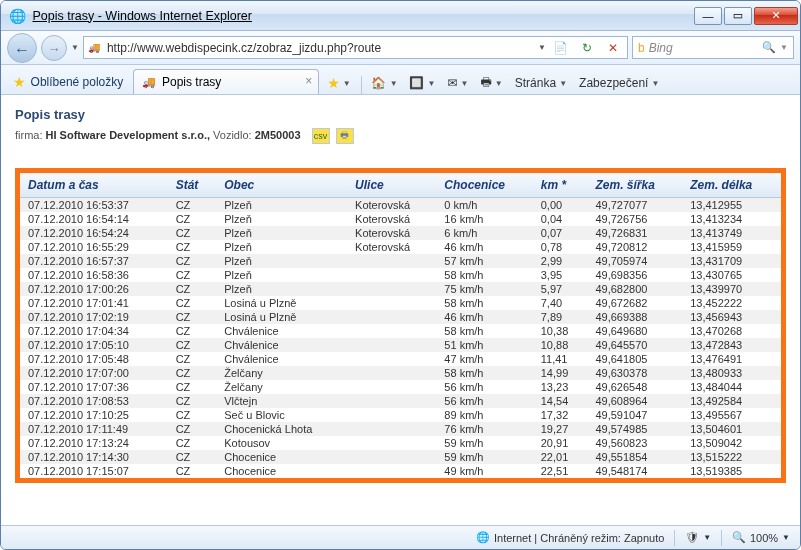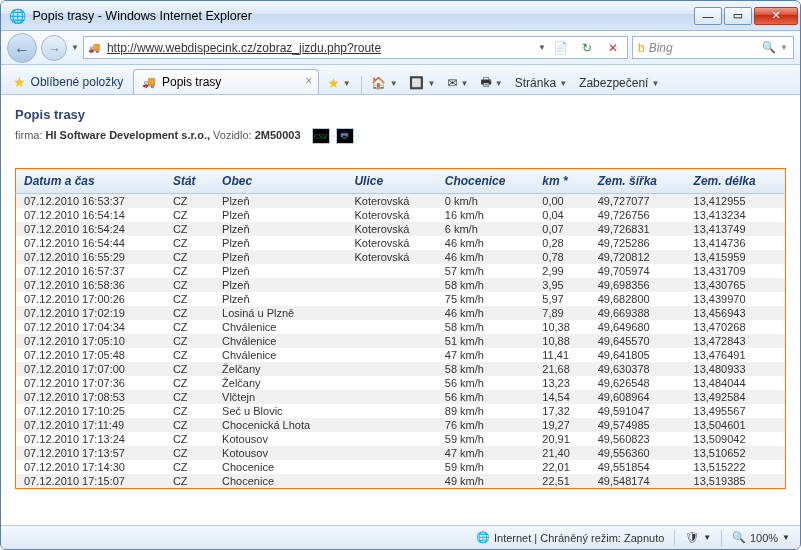--- a/index.html
+++ b/index.html
@@ -1,54 +1,54 @@
 <!DOCTYPE html>
 <html><head>
 <meta charset="utf-8">
 <style>
 * { margin: 0; padding: 0; box-sizing: border-box; }
 body { font-family: "Segoe UI", Tahoma, sans-serif; font-size: 12px; background: #fff; width: 801px; height: 550px; overflow: hidden; border: 1px solid #5a7fa8; border-radius: 6px; display: flex; flex-direction: column; }
 
 
 .titlebar { height: 30px; background: linear-gradient(#f3f8fe, #dbe8f6 45%, #c7dbf1 46%, #d9e7f7); display: flex; align-items: center; padding: 0 2px 0 8px; gap: 6px; border-bottom: 1px solid #9fb8d3; }
-.titlebar .title { flex: 1; color: #000; font-size: 12.5px; }
+.titlebar .title { flex: 1; color: #000; font-size: 12.5px; text-decoration: underline; }
 .winbtns { display: flex; gap: 2px; margin-left: auto; }
 .winbtn { width: 28px; height: 18px; border: 1px solid #7a95b3; border-radius: 2px; background: linear-gradient(#f5faff,#d7e7f6); display: flex; align-items: center; justify-content: center; font-size: 11px; }
 .winbtn.close { width: 44px; background: linear-gradient(#f19f90,#d94c34 45%,#c62d13 46%,#e8644b); color:#fff; border-color:#a83f2d; }
 
 
 .navbar { height: 34px; background: linear-gradient(#f8fbfe,#e8f1fb); border-bottom: 1px solid #b5c9df; display:flex; align-items:center; gap:4px; padding:0 6px; }
 .navbtn { width:26px; height:26px; border-radius:50%; background:linear-gradient(#e9f1fa,#c6d9ee); border:1px solid #9db8d4; display:flex; align-items:center; justify-content:center; color:#6b829c; font-size:13px; }
 .navbtn.big { width:30px; height:30px; background:linear-gradient(#d9e8f7,#adc8e4); color:#3a5a7d; font-size:16px; }
 .urlbox { flex:1; height:23px; border:1px solid #9db8d4; background:#fff; display:flex; align-items:center; padding:0 3px; gap:4px; }
-.urlbox input { flex:1; border:none; outline:none; font-size:12px; color:#333;text-decoration:underline; }
+.urlbox input { flex:1; border:none; outline:none; font-size:12px; color:#333; }
 .urlbox .favicon { width:16px; height:16px; background:#fff8; display:flex; align-items:center; justify-content:center; font-size:10px; }
 .iconbtn { width:22px; height:22px; display:flex; align-items:center; justify-content:center; border:1px solid transparent; border-radius:2px; font-size:12px; }
 .searchbox { width:162px; height:23px; border:1px solid #9db8d4; background:#fff; display:flex; align-items:center; padding:0 5px; gap:4px; color:#888; font-style:italic; }
 
 
 .favbar { height:30px; background:linear-gradient(#f3f8fe,#e4eef9); border-bottom:1px solid #b5c9df; display:flex; align-items:flex-end; gap:4px; padding:0 6px; }
 .favlink { display:flex; align-items:center; gap:5px; padding:4px 6px; color:#1a3c68; }
 .star { color:#f5c518; font-size:14px; }
 .tab { height:25px; background:linear-gradient(#fdfdfd,#eef4fb); border:1px solid #a7bcd3; border-bottom:none; border-radius:4px 4px 0 0; padding:0 28px 0 8px; display:flex; align-items:center; gap:6px; position:relative; min-width:186px; }
 .tab::after { content:"×"; position:absolute; right:6px; top:4px; color:#888; font-size:12px; }
 .toolbtn { height:22px; padding:0 4px; display:flex; align-items:center; gap:3px; font-size:12px; color:#333; }
 .toolbtn .dd { font-size:8px; color:#555; }
 .sep { width:1px; height:18px; background:#b5c9df; margin:0 2px; }
 
 
 .page { flex:1; overflow:auto; padding:8px 14px; background:#fff; }
 .ph1 { font-size:13px; font-weight:bold; color:#2e4a72; margin:4px 0 6px; }
 .pmeta { font-size:11px; color:#555; margin-bottom:6px; }
 .pmeta b { color:#333; }
 .icons-row { display:inline-flex; gap:6px; margin-left:8px; vertical-align:middle; }
-.smallicon { width:18px; height:16px; border:1px solid #b8cce0; background:#000000; font-size:9px; display:flex; align-items:center; justify-content:center; color:#2e6b2e; }
-
-
-.datatable { width:100%; border-collapse:collapse; font-size:11px; border:1px solid #f97316;margin-top:24px; }
+.smallicon { width:18px; height:16px; border:1px solid #b8cce0; background:#fde047; font-size:9px; display:flex; align-items:center; justify-content:center; color:#2e6b2e; }
+
+
+.datatable { width:100%; border-collapse:collapse; font-size:11px; border:5px solid #f97316;margin-top:24px; }
 .datatable thead th { background:linear-gradient(#f6f9fd,#dde9f6); text-align:left; padding:5px 8px; color:#1a3c78; font-weight:bold; font-style:italic; font-size:12px; border-bottom:1px solid #b5c9df; }
 .datatable tbody td { padding:1px 8px; color:#333; white-space:nowrap; }
 .datatable tbody tr:nth-child(odd) { background:#f1f1f1; }
 .datatable tbody tr:nth-child(even) { background:#fff; }
 .num { text-align:left; }
 
 
 .statusbar { height:24px; background:linear-gradient(#f4f8fd,#dfeaf6); border-top:1px solid #b5c9df; display:flex; align-items:center; font-size:11px; color:#333; }
 .statusbar .seg { padding:0 10px; display:flex; align-items:center; gap:4px; }
 .statusbar .spacer { flex:1; }
@@ -178,30 +178,20 @@
           <td>07.12.2010 16:54:24</td>
           <td>CZ</td>
           <td>Plzeň</td>
           <td>Koterovská</td>
           <td class="num">6 km/h</td>
           <td class="num">0,07</td>
           <td class="num">49,726831</td>
           <td class="num">13,413749</td>
         </tr>
         <tr>
-          <td>07.12.2010 16:54:44</td>
-          <td>CZ</td>
-          <td>Plzeň</td>
-          <td>Koterovská</td>
-          <td class="num">46 km/h</td>
-          <td class="num">0,28</td>
-          <td class="num">49,725286</td>
-          <td class="num">13,414736</td>
-        </tr>
-        <tr>
           <td>07.12.2010 16:55:29</td>
           <td>CZ</td>
           <td>Plzeň</td>
           <td>Koterovská</td>
           <td class="num">46 km/h</td>
           <td class="num">0,78</td>
           <td class="num">49,720812</td>
           <td class="num">13,415959</td>
         </tr>
         <tr>
@@ -228,20 +218,30 @@
           <td>07.12.2010 17:00:26</td>
           <td>CZ</td>
           <td>Plzeň</td>
           <td></td>
           <td class="num">75 km/h</td>
           <td class="num">5,97</td>
           <td class="num">49,682800</td>
           <td class="num">13,439970</td>
         </tr>
         <tr>
+          <td>07.12.2010 17:01:41</td>
+          <td>CZ</td>
+          <td>Losiná u Plzně</td>
+          <td></td>
+          <td class="num">58 km/h</td>
+          <td class="num">7,40</td>
+          <td class="num">49,672682</td>
+          <td class="num">13,452222</td>
+        </tr>
+        <tr>
           <td>07.12.2010 17:02:19</td>
           <td>CZ</td>
           <td>Losiná u Plzně</td>
           <td></td>
           <td class="num">46 km/h</td>
           <td class="num">7,89</td>
           <td class="num">49,669388</td>
           <td class="num">13,456943</td>
         </tr>
         <tr>
@@ -273,21 +273,21 @@
           <td class="num">11,41</td>
           <td class="num">49,641805</td>
           <td class="num">13,476491</td>
         </tr>
         <tr>
           <td>07.12.2010 17:07:00</td>
           <td>CZ</td>
           <td>Želčany</td>
           <td></td>
           <td class="num">58 km/h</td>
-          <td class="num">21,68</td>
+          <td class="num">14,99</td>
           <td class="num">49,630378</td>
           <td class="num">13,480933</td>
         </tr>
         <tr>
           <td>07.12.2010 17:07:36</td>
           <td>CZ</td>
           <td>Želčany</td>
           <td></td>
           <td class="num">56 km/h</td>
           <td class="num">13,23</td>
@@ -326,30 +326,20 @@
         </tr>
         <tr>
           <td>07.12.2010 17:13:24</td>
           <td>CZ</td>
           <td>Kotousov</td>
           <td></td>
           <td class="num">59 km/h</td>
           <td class="num">20,91</td>
           <td class="num">49,560823</td>
           <td class="num">13,509042</td>
-        </tr>
-        <tr>
-          <td>07.12.2010 17:13:57</td>
-          <td>CZ</td>
-          <td>Kotousov</td>
-          <td></td>
-          <td class="num">47 km/h</td>
-          <td class="num">21,40</td>
-          <td class="num">49,556360</td>
-          <td class="num">13,510652</td>
         </tr>
         <tr>
           <td>07.12.2010 17:14:30</td>
           <td>CZ</td>
           <td>Chocenice</td>
           <td></td>
           <td class="num">59 km/h</td>
           <td class="num">22,01</td>
           <td class="num">49,551854</td>
           <td class="num">13,515222</td>

